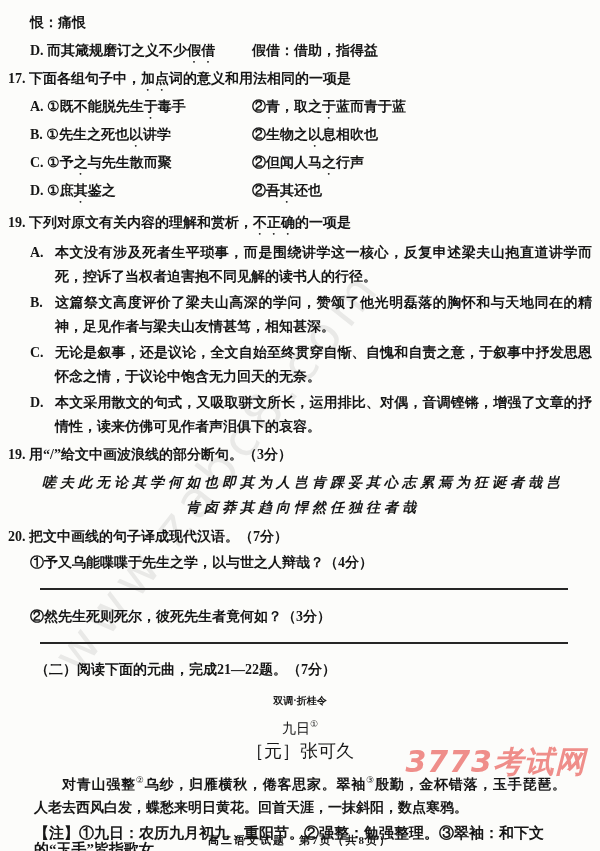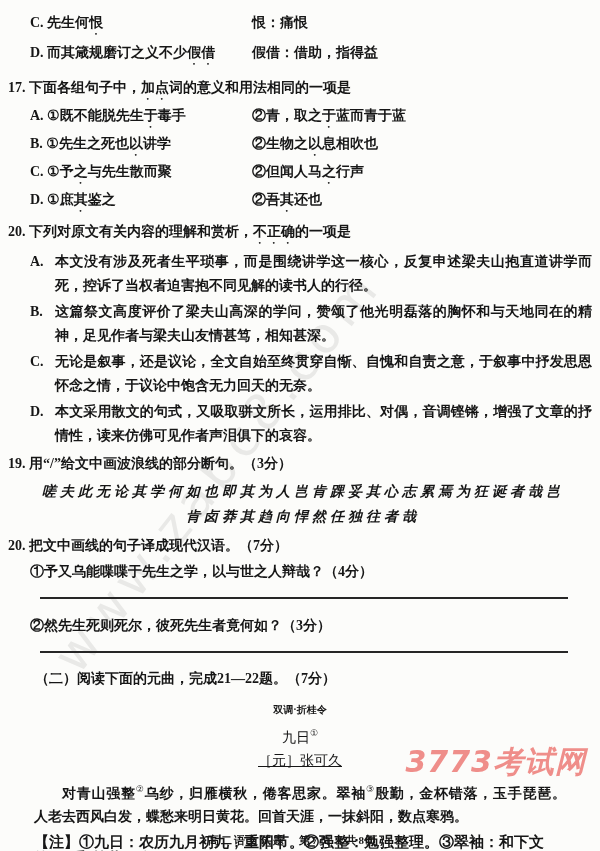--- a/index.html
+++ b/index.html
@@ -36,67 +36,66 @@
 
   .q19-passage { margin:2px 28px 0 34px; line-height:25px; font-style:italic; letter-spacing:4px;text-align:center; }
 
   .sub-line { margin-left:30px; line-height:26px; }
   .ans-line { height:0; border-top:2px solid #262626; margin:12px 32px 0 40px; }
 
   .sec-intro { margin-left:35px; line-height:26px; }
   .center { text-align:center; }
   .song-title { font-size:10px; line-height:24px; margin-top:6px; }
   .song-sub { font-size:14px; line-height:22px; font-weight:400; }
-  .author { font-size:14px; line-height:23px; font-weight:400;text-decoration:underline; }
+  .author { font-size:18px; line-height:23px; font-weight:400; }
   sup { font-size:9px; font-weight:400; }
 
   .poem { margin:5px 34px 0 34px; text-indent:2em; line-height:24px; text-align:justify; }
   .note { margin:5px 28px 0 34px; font-size:15px; line-height:16px; }
 
   .footer { position:absolute; bottom:3px; left:0; width:100%; text-align:center;
             font-size:11px; letter-spacing:2px; z-index:1; }
 </style>
 </head>
 <body>
 
 <div class="page">
 
   <div class="wm-diag">www.zabc8.com</div>
 
   <div class="content">
 
     <div class="two-col">
-      <div class="c1"><span>C. 先生何</span><span class="dm">恨</span><span></span></div>
       <div class="c2">恨：痛恨</div>
     </div>
     <div class="two-col" style="margin-top:2px;justify-content:space-between;">
       <div class="c1"><span>D. 而其箴规磨订之义不少</span><span class="dm">假借</span><span></span></div>
       <div class="c2">假借：借助，指得益</div>
     </div>
 
-    <div class="stem" style="margin-top:7px;"><span>17. 下面各组句子中，</span><span class="dm">加点</span><span>词的意义和用法相同的一项是</span></div>
+    <div class="stem" style=""><span>17. 下面各组句子中，</span><span class="dm">加点</span><span>词的意义和用法相同的一项是</span></div>
 
     <div class="two-col">
       <div class="c1"><span>A. ①既不能脱先生</span><span class="dm">于</span><span>毒手</span></div>
       <div class="c2"><span>②青，取之</span><span class="dm">于</span><span>蓝而青于蓝</span></div>
     </div>
     <div class="two-col">
       <div class="c1"><span>B. ①先生之死也</span><span class="dm">以</span><span>讲学</span></div>
       <div class="c2"><span>②生物之</span><span class="dm">以</span><span>息相吹也</span></div>
     </div>
     <div class="two-col">
       <div class="c1"><span>C. ①予</span><span class="dm">之</span><span>与先生散而聚</span></div>
       <div class="c2"><span>②但闻人马</span><span class="dm">之</span><span>行声</span></div>
     </div>
     <div class="two-col">
       <div class="c1"><span>D. ①庶</span><span class="dm">其</span><span>鉴之</span></div>
       <div class="c2"><span>②吾</span><span class="dm">其</span><span>还也</span></div>
     </div>
 
-    <div class="stem" style="margin-top:4px;"><span>20. 下列对原文有关内容的理解和赏析，</span><span class="dm">不正确</span><span>的一项是</span></div>
+    <div class="stem" style="margin-top:4px;"><span>19. 下列对原文有关内容的理解和赏析，</span><span class="dm">不正确</span><span>的一项是</span></div>
 
     <div class="optrow" style="margin-top:3px;">
       <span class="lbl">A.</span>
       <span class="txt">本文没有涉及死者生平琐事，而是围绕讲学这一核心，反复申述梁夫山抱直道讲学而死，控诉了当权者迫害抱不同见解的读书人的行径。</span>
     </div>
     <div class="optrow" style="margin-top:2px;">
       <span class="lbl">B.</span>
       <span class="txt">这篇祭文高度评价了梁夫山高深的学问，赞颂了他光明磊落的胸怀和与天地同在的精神，足见作者与梁夫山友情甚笃，相知甚深。</span>
     </div>
     <div class="optrow" style="margin-top:2px;">

